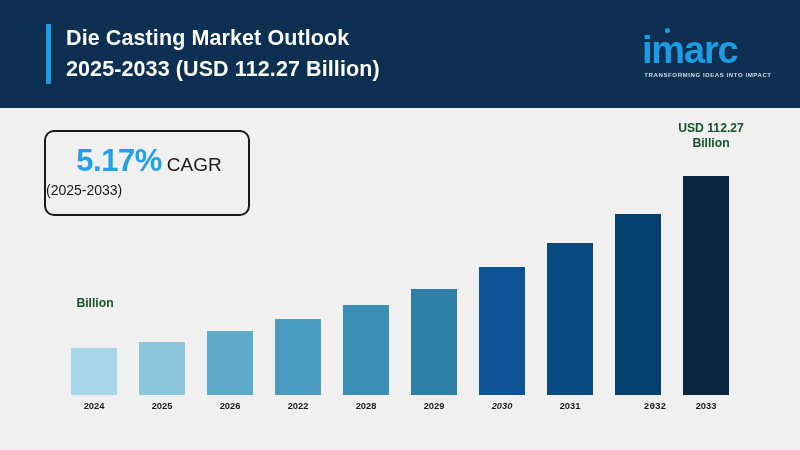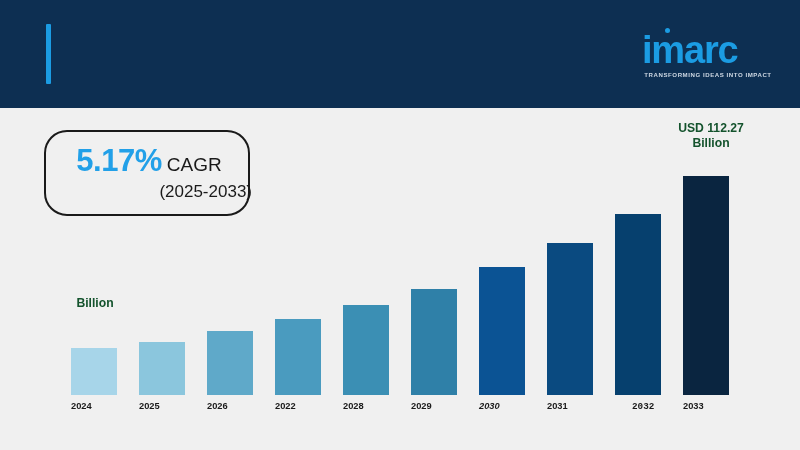--- a/index.html
+++ b/index.html
@@ -43,63 +43,67 @@
   }
   #logo-tag {
     position:absolute; left:0; top:45px; width:132px;
     color:#cfd9e4; font-size:6.1px; font-weight:bold;
     letter-spacing:0.55px; text-align:center; white-space:nowrap;
   }
 
   
   #cagr-box {
     position:absolute; left:44px; top:130px; width:206px; height:86px;
-    border:2px solid #1a1a1a; border-radius:23px; background:#f0f0f0;
+    border:2px solid #1a1a1a; border-radius:10px; background:#f0f0f0;
   }
   #cagr-row1 {
     position:absolute; left:0; top:11px; width:206px;
     text-align:center; white-space:nowrap;
   }
   #cagr-value {
     color:#22a0e8; font-size:31px; font-weight:bold; letter-spacing:-0.5px;
   }
   #cagr-label {
     color:#1a1a1a; font-size:19px; font-weight:normal; margin-left:5px;
   }
   #cagr-row2 {
     position:absolute; left:0; top:50px; width:206px;
-    text-align:right; color:#1a1a1a; font-size:17px;
+    text-align:left; color:#1a1a1a; font-size:14px;
   }
 
   
   .callout {
     position:absolute; text-align:center;
     color:#14532d; font-size:12.2px; font-weight:bold; line-height:15px;
   }
   #callout-first { left:42px; top:296px; width:106px; }
   #callout-last  { left:652px; top:121px; width:118px; }
 
   
   #chart { position:absolute; left:0; top:0; width:800px; height:450px; }
   .bar {
     position:absolute; bottom:55px;
   }
   .year {
     position:absolute; top:401px;
-    text-align:left; color:#1a1a1a;
+    text-align:center; color:#1a1a1a;
     font-size:9.3px; font-weight:bold;
   }
 </style>
 </head>
 <body>
 
 <div id="page">
 
   <div id="header">
     <div id="accent-bar"></div>
+    <div id="title-block">
+      <div class="title-line">Die Casting Market Outlook</div>
+      <div class="title-line">2025-2033 (USD 112.27 Billion)</div>
+    </div>
 
     <div id="logo">
       <div id="logo-dot"></div>
       <div id="logo-word">imarc</div>
       <div id="logo-tag">TRANSFORMING IDEAS INTO IMPACT</div>
     </div>
   </div>
 
   <div id="cagr-box">
     <div id="cagr-row1">

